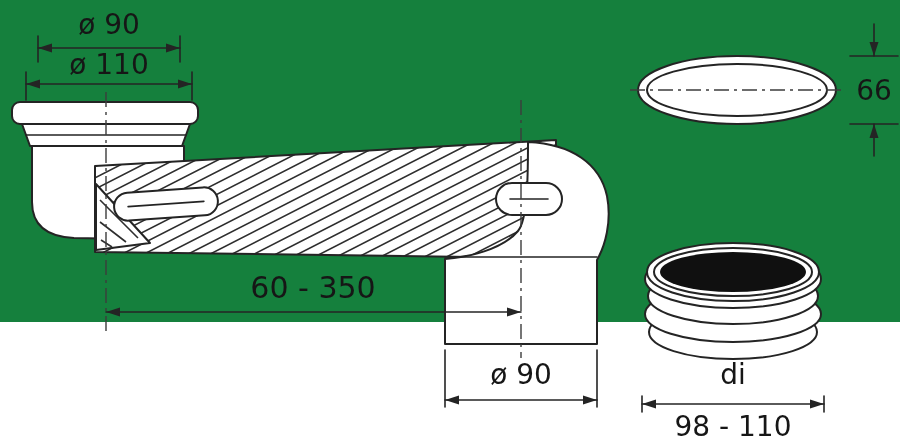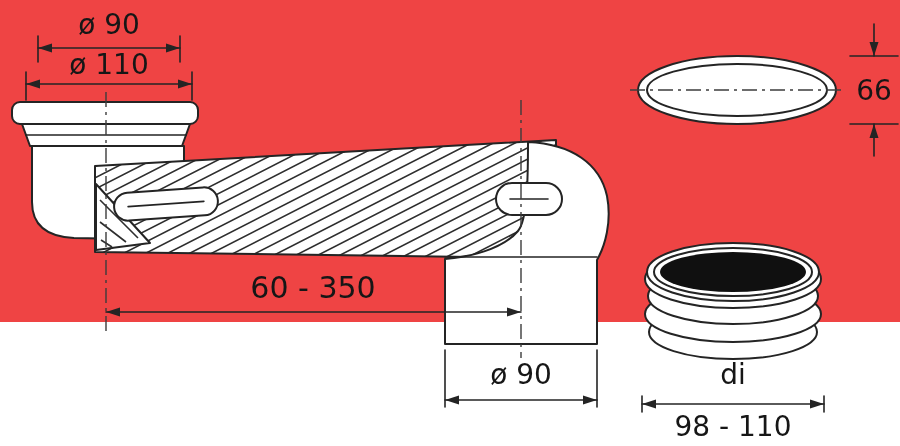--- a/index.html
+++ b/index.html
@@ -1,17 +1,17 @@
 <!DOCTYPE html>
 <html><head>
 <meta charset="utf-8">
 <style>
   html,body{margin:0;padding:0;}
   body{width:900px;height:446px;background:#ffffff;font-family:"DejaVu Sans",sans-serif;overflow:hidden;}
-  .stage{position:relative;width:900px;height:322px;background:#ef4444;}
+  .stage{position:relative;width:900px;height:322px;background:#15803d;}
   svg{display:block;}
   .ln{fill:none;stroke:#242424;stroke-width:2;stroke-linejoin:round;stroke-linecap:round;}
   .fw{fill:#ffffff;}
   .hatch{fill:none;stroke:#2e2e2e;stroke-width:1.6;}
   .dim{fill:none;stroke:#242424;stroke-width:1.6;stroke-linecap:round;}
   .ah{fill:#242424;stroke:none;}
   .cl{fill:none;stroke:#3c3c3c;stroke-width:1.4;stroke-dasharray:15 5 3 5;}
   .t{font-family:"DejaVu Sans",sans-serif;font-size:28px;fill:#161616;}
   .tl{font-size:30px;}
 </style>

